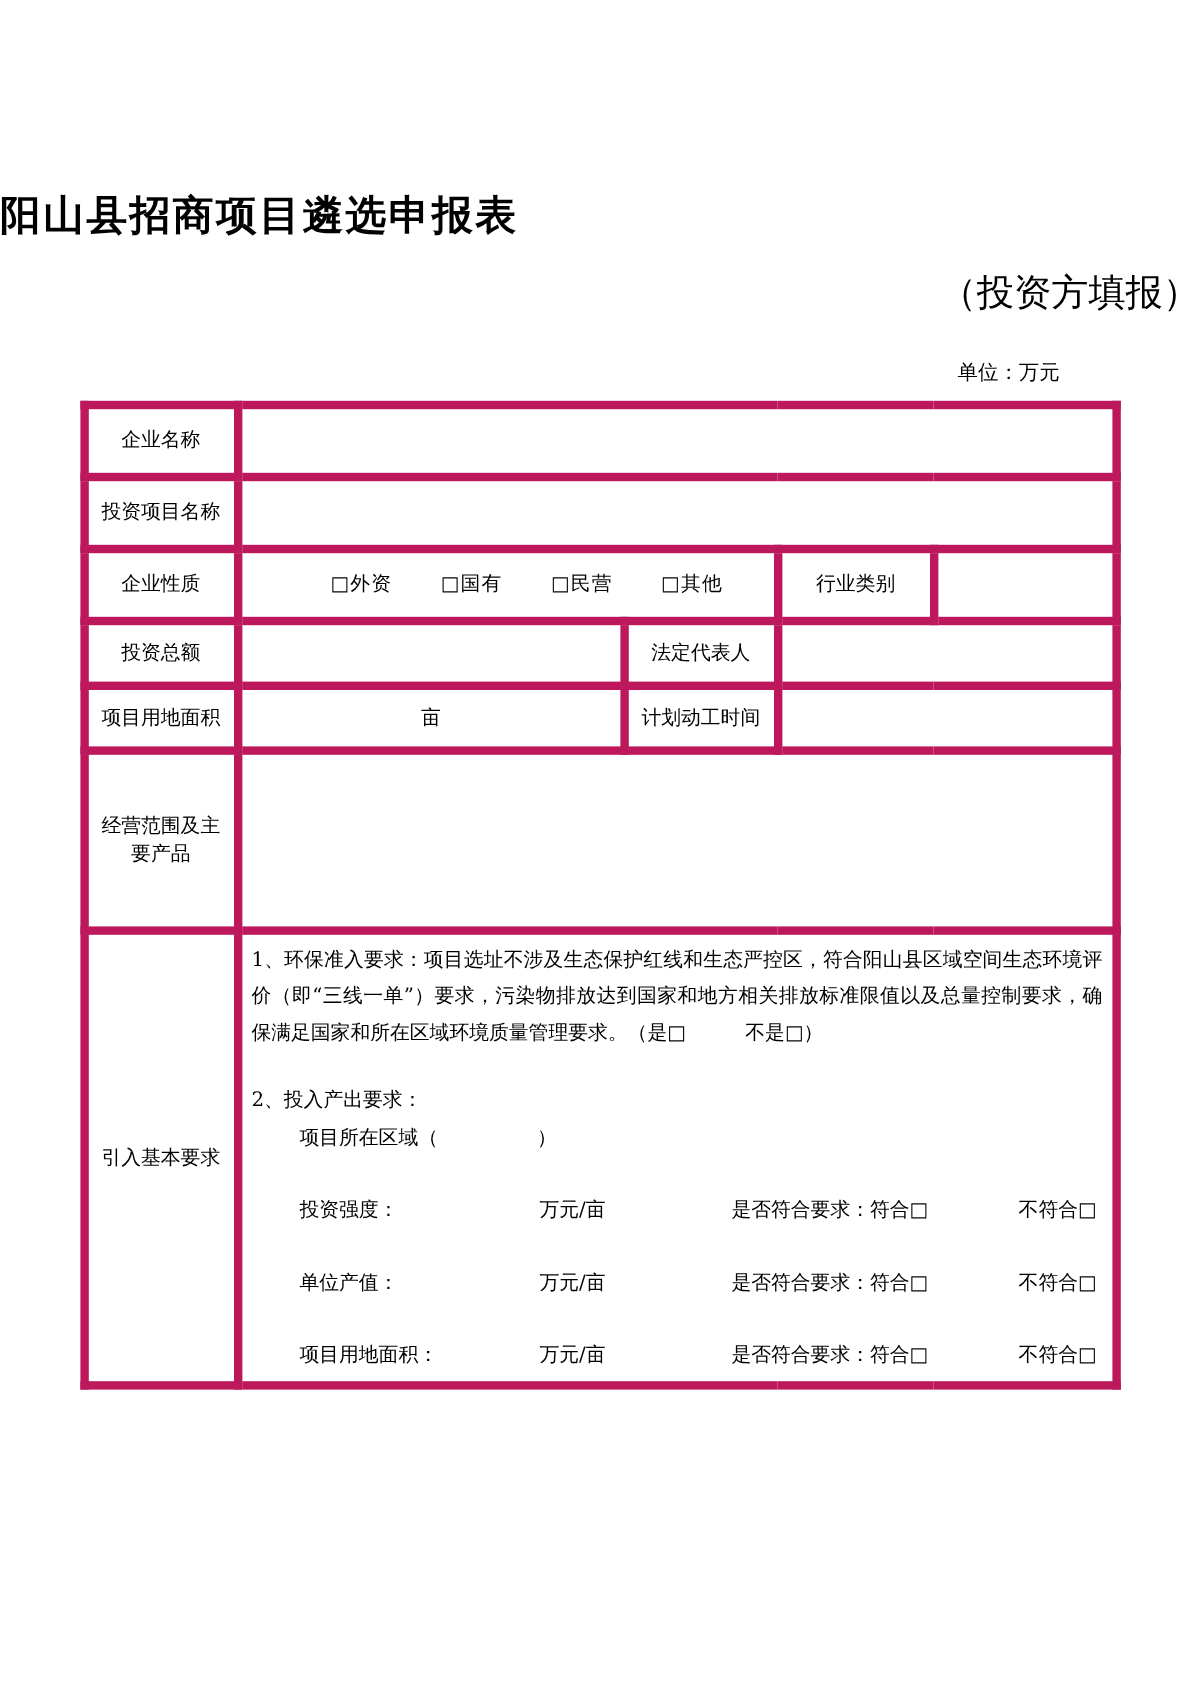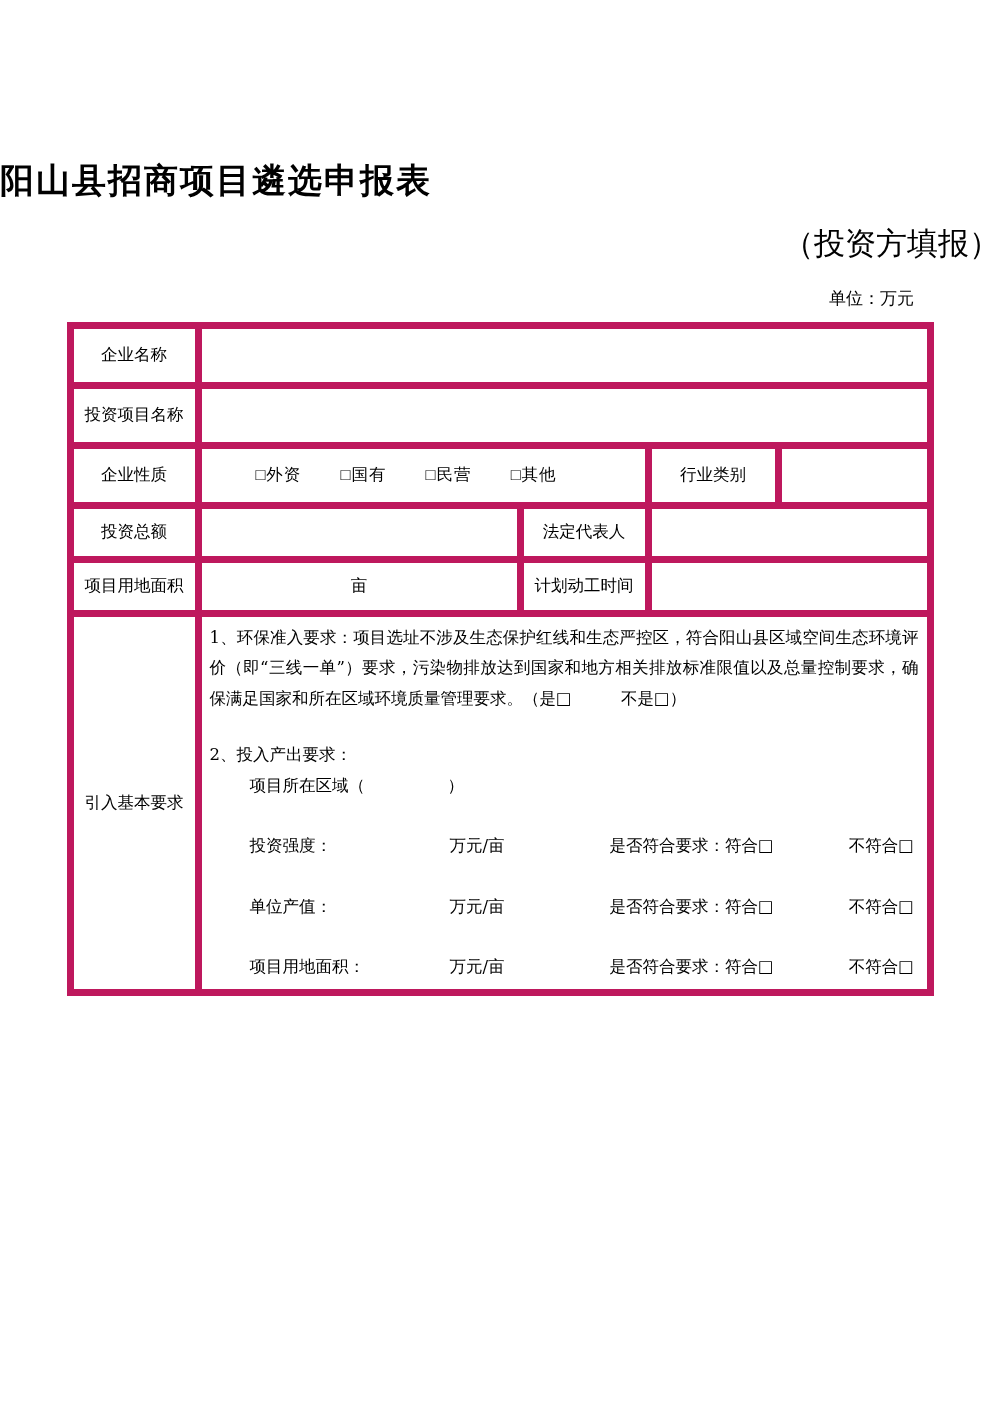--- a/index.html
+++ b/index.html
@@ -33,22 +33,22 @@
   .subtitle {
     text-align: right;
     font-size: 31px;
     font-weight: normal;
     margin-top: 22px;
     font-family: "DejaVu Serif", "Liberation Serif", serif;
   }
   .unit-line {
     text-align: right;
     font-size: 17px;
-    margin-top: 22px;
-    padding-right: 86px;
+    margin-top: 34px;
+    padding-right: 117px;
     font-family: "DejaVu Serif", "Liberation Serif", serif;
   }
   table.form {
     border-collapse: collapse;
     width: 860px;
     margin: 12px auto 0 auto;
     table-layout: fixed;
     font-family: "DejaVu Serif", "Liberation Serif", serif;
   }
   table.form td {
@@ -56,22 +56,21 @@
     font-size: 16.5px;
     padding: 6px 8px;
     vertical-align: middle;
   }
   td.label {
     text-align: center;
     width: 128px;
     line-height: 1.45;
   }
   td.value {
-    text-align: center;
-    font-family: Liberation Serif, serif;
+    text-align: right;
   }
   .h-row-1 { height: 60px; }
   .h-row-2 { height: 60px; }
   .h-row-3 { height: 60px; }
   .h-row-4 { height: 54px; }
   .h-row-5 { height: 54px; padding-left: 40px; }
   .h-row-6 { height: 54px; }
   .h-scope { height: 150px; }
   .checkrow {
     font-size: 16.5px;
@@ -150,20 +149,24 @@
     </tr>
 
     <tr class="h-row-5">
       <td class="label">项目用地面积</td>
       <td class="mu">亩</td>
       <td class="label">计划动工时间</td>
       <td class="value" colspan="2"></td>
     </tr>
 
 
+    <tr class="h-scope">
+      <td class="label label-2line">经营范围及主要产品</td>
+      <td class="value" colspan="4"></td>
+    </tr>
 
     <tr>
       <td class="label">引入基本要求</td>
       <td class="req-cell" colspan="4">
         <p>1、环保准入要求：项目选址不涉及生态保护红线和生态严控区，符合阳山县区域空间生态环境评价（即“三线一单”）要求，污染物排放达到国家和地方相关排放标准限值以及总量控制要求，确保满足国家和所在区域环境质量管理要求。（是□　　　不是□）</p>
 
         <div class="req-block">
           <p>2、投入产出要求：</p>
           <p class="indent1">项目所在区域（　　　　　）</p>
 

